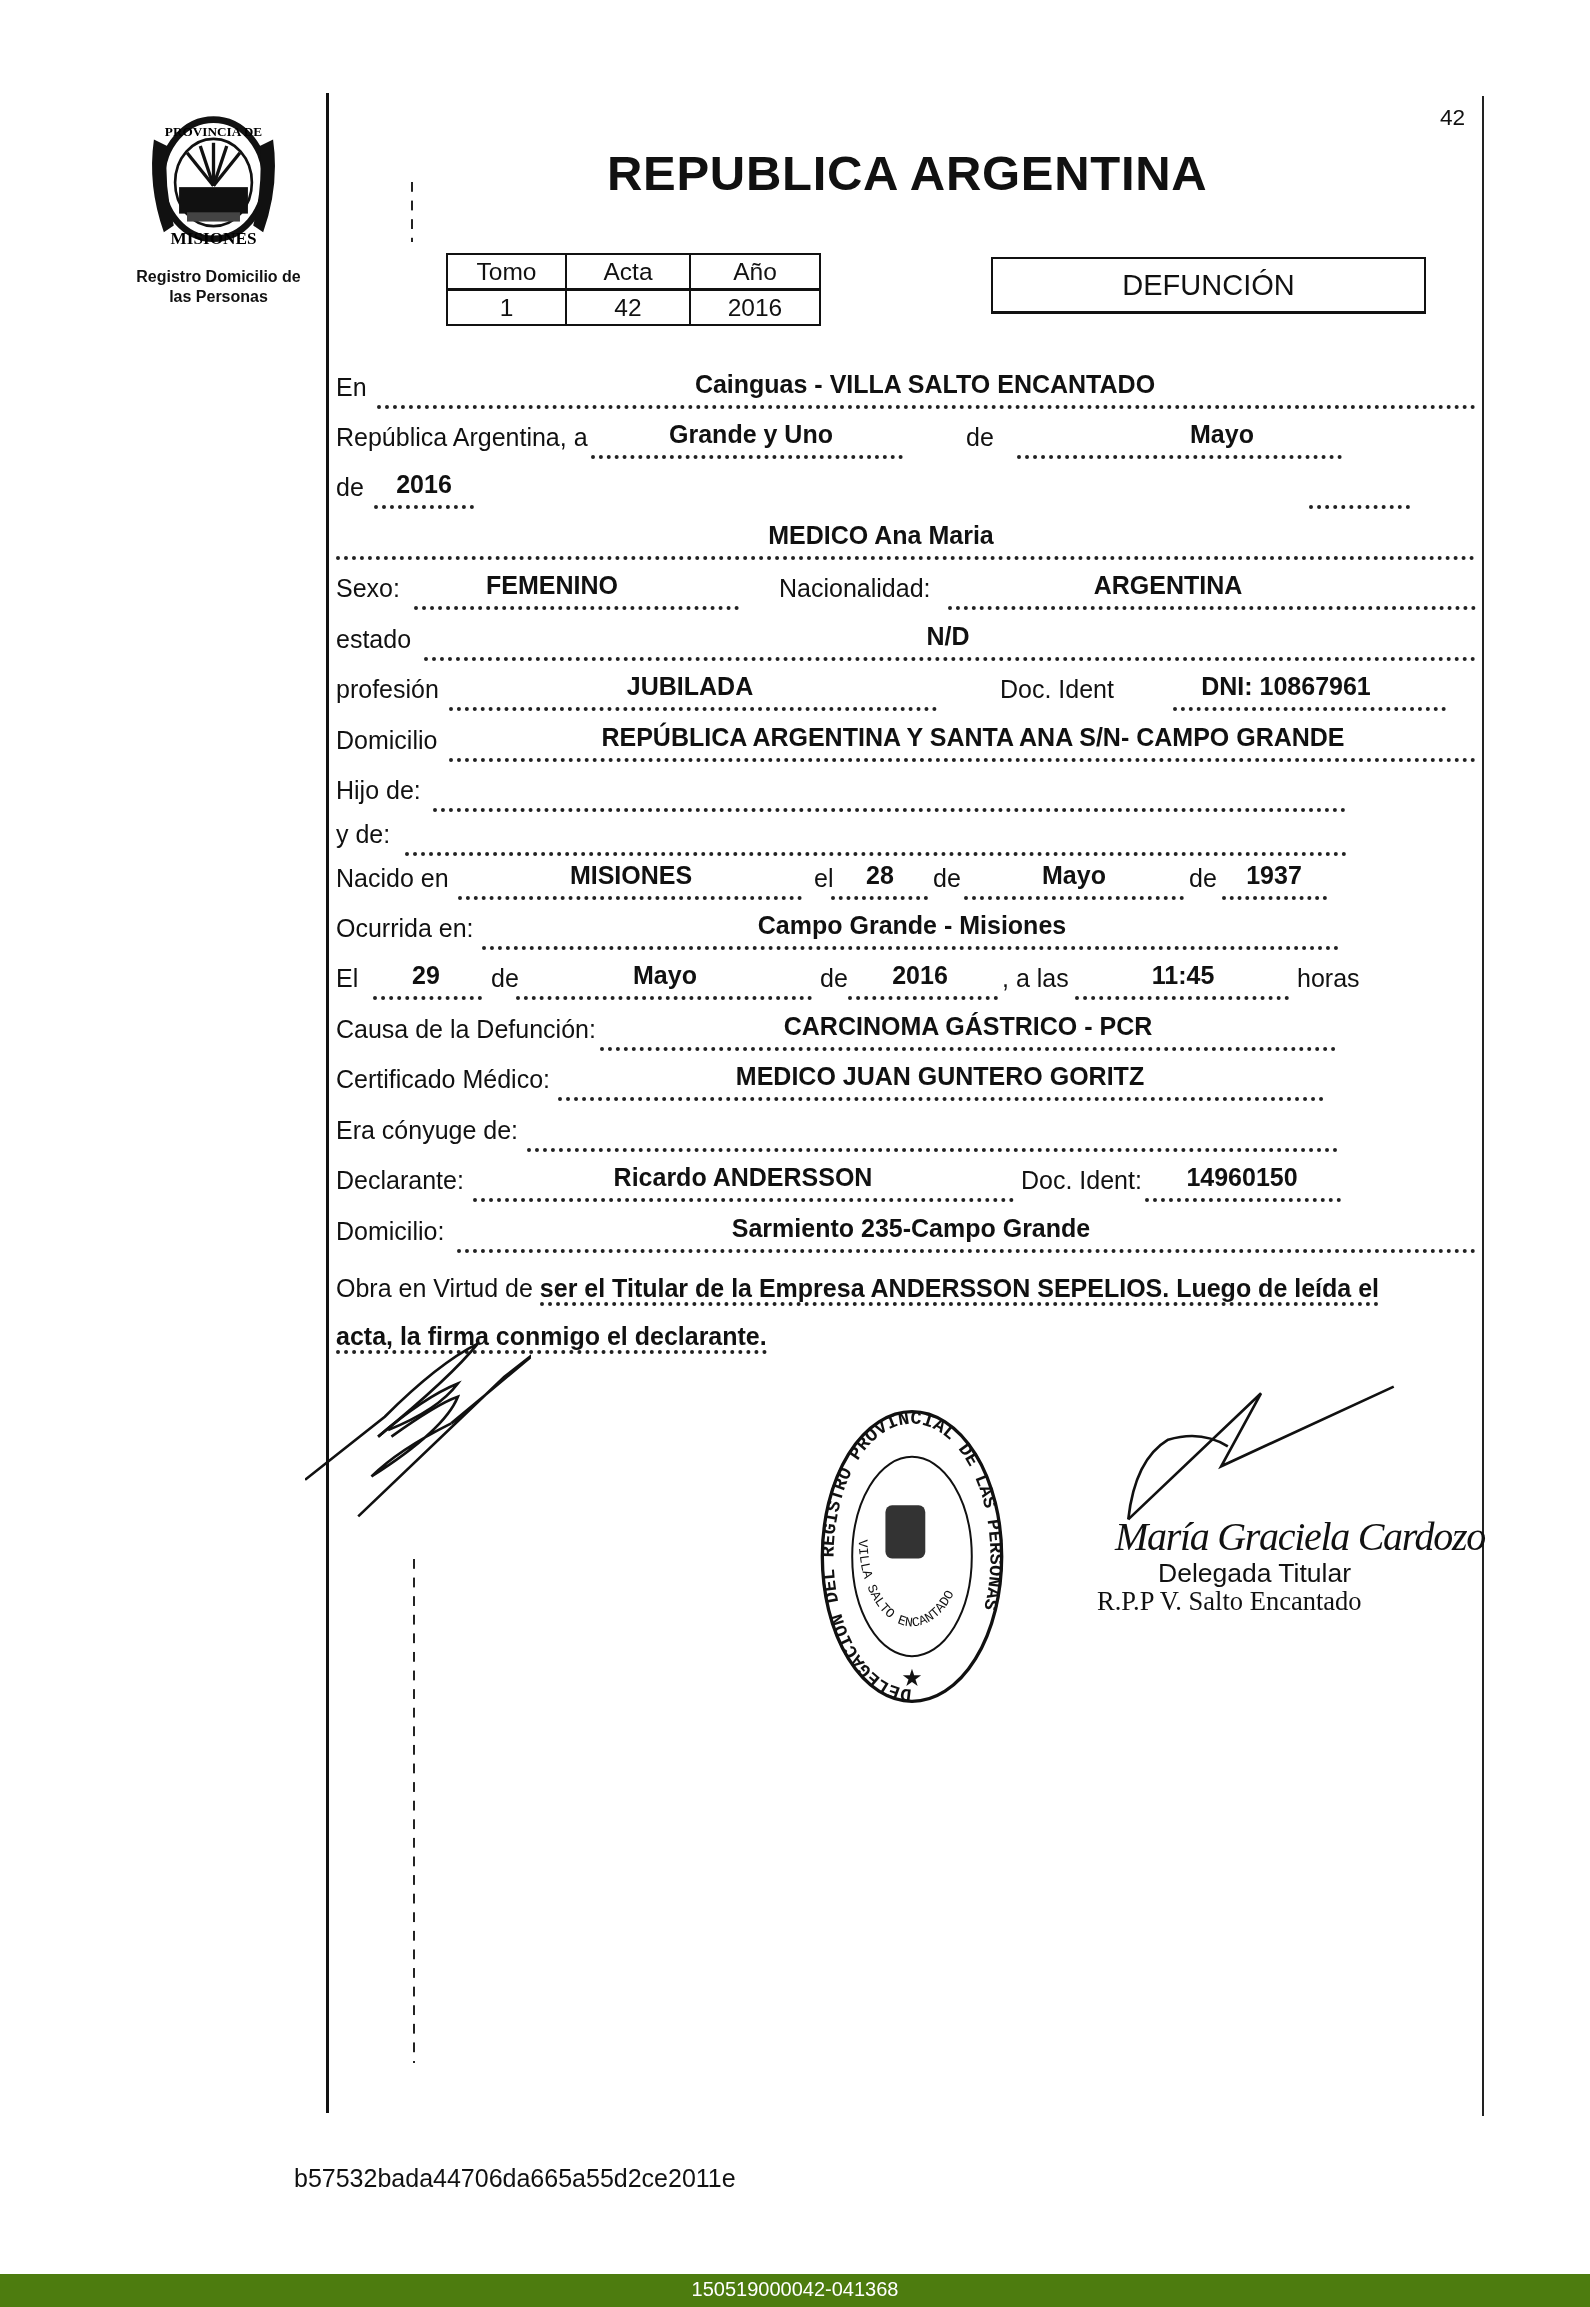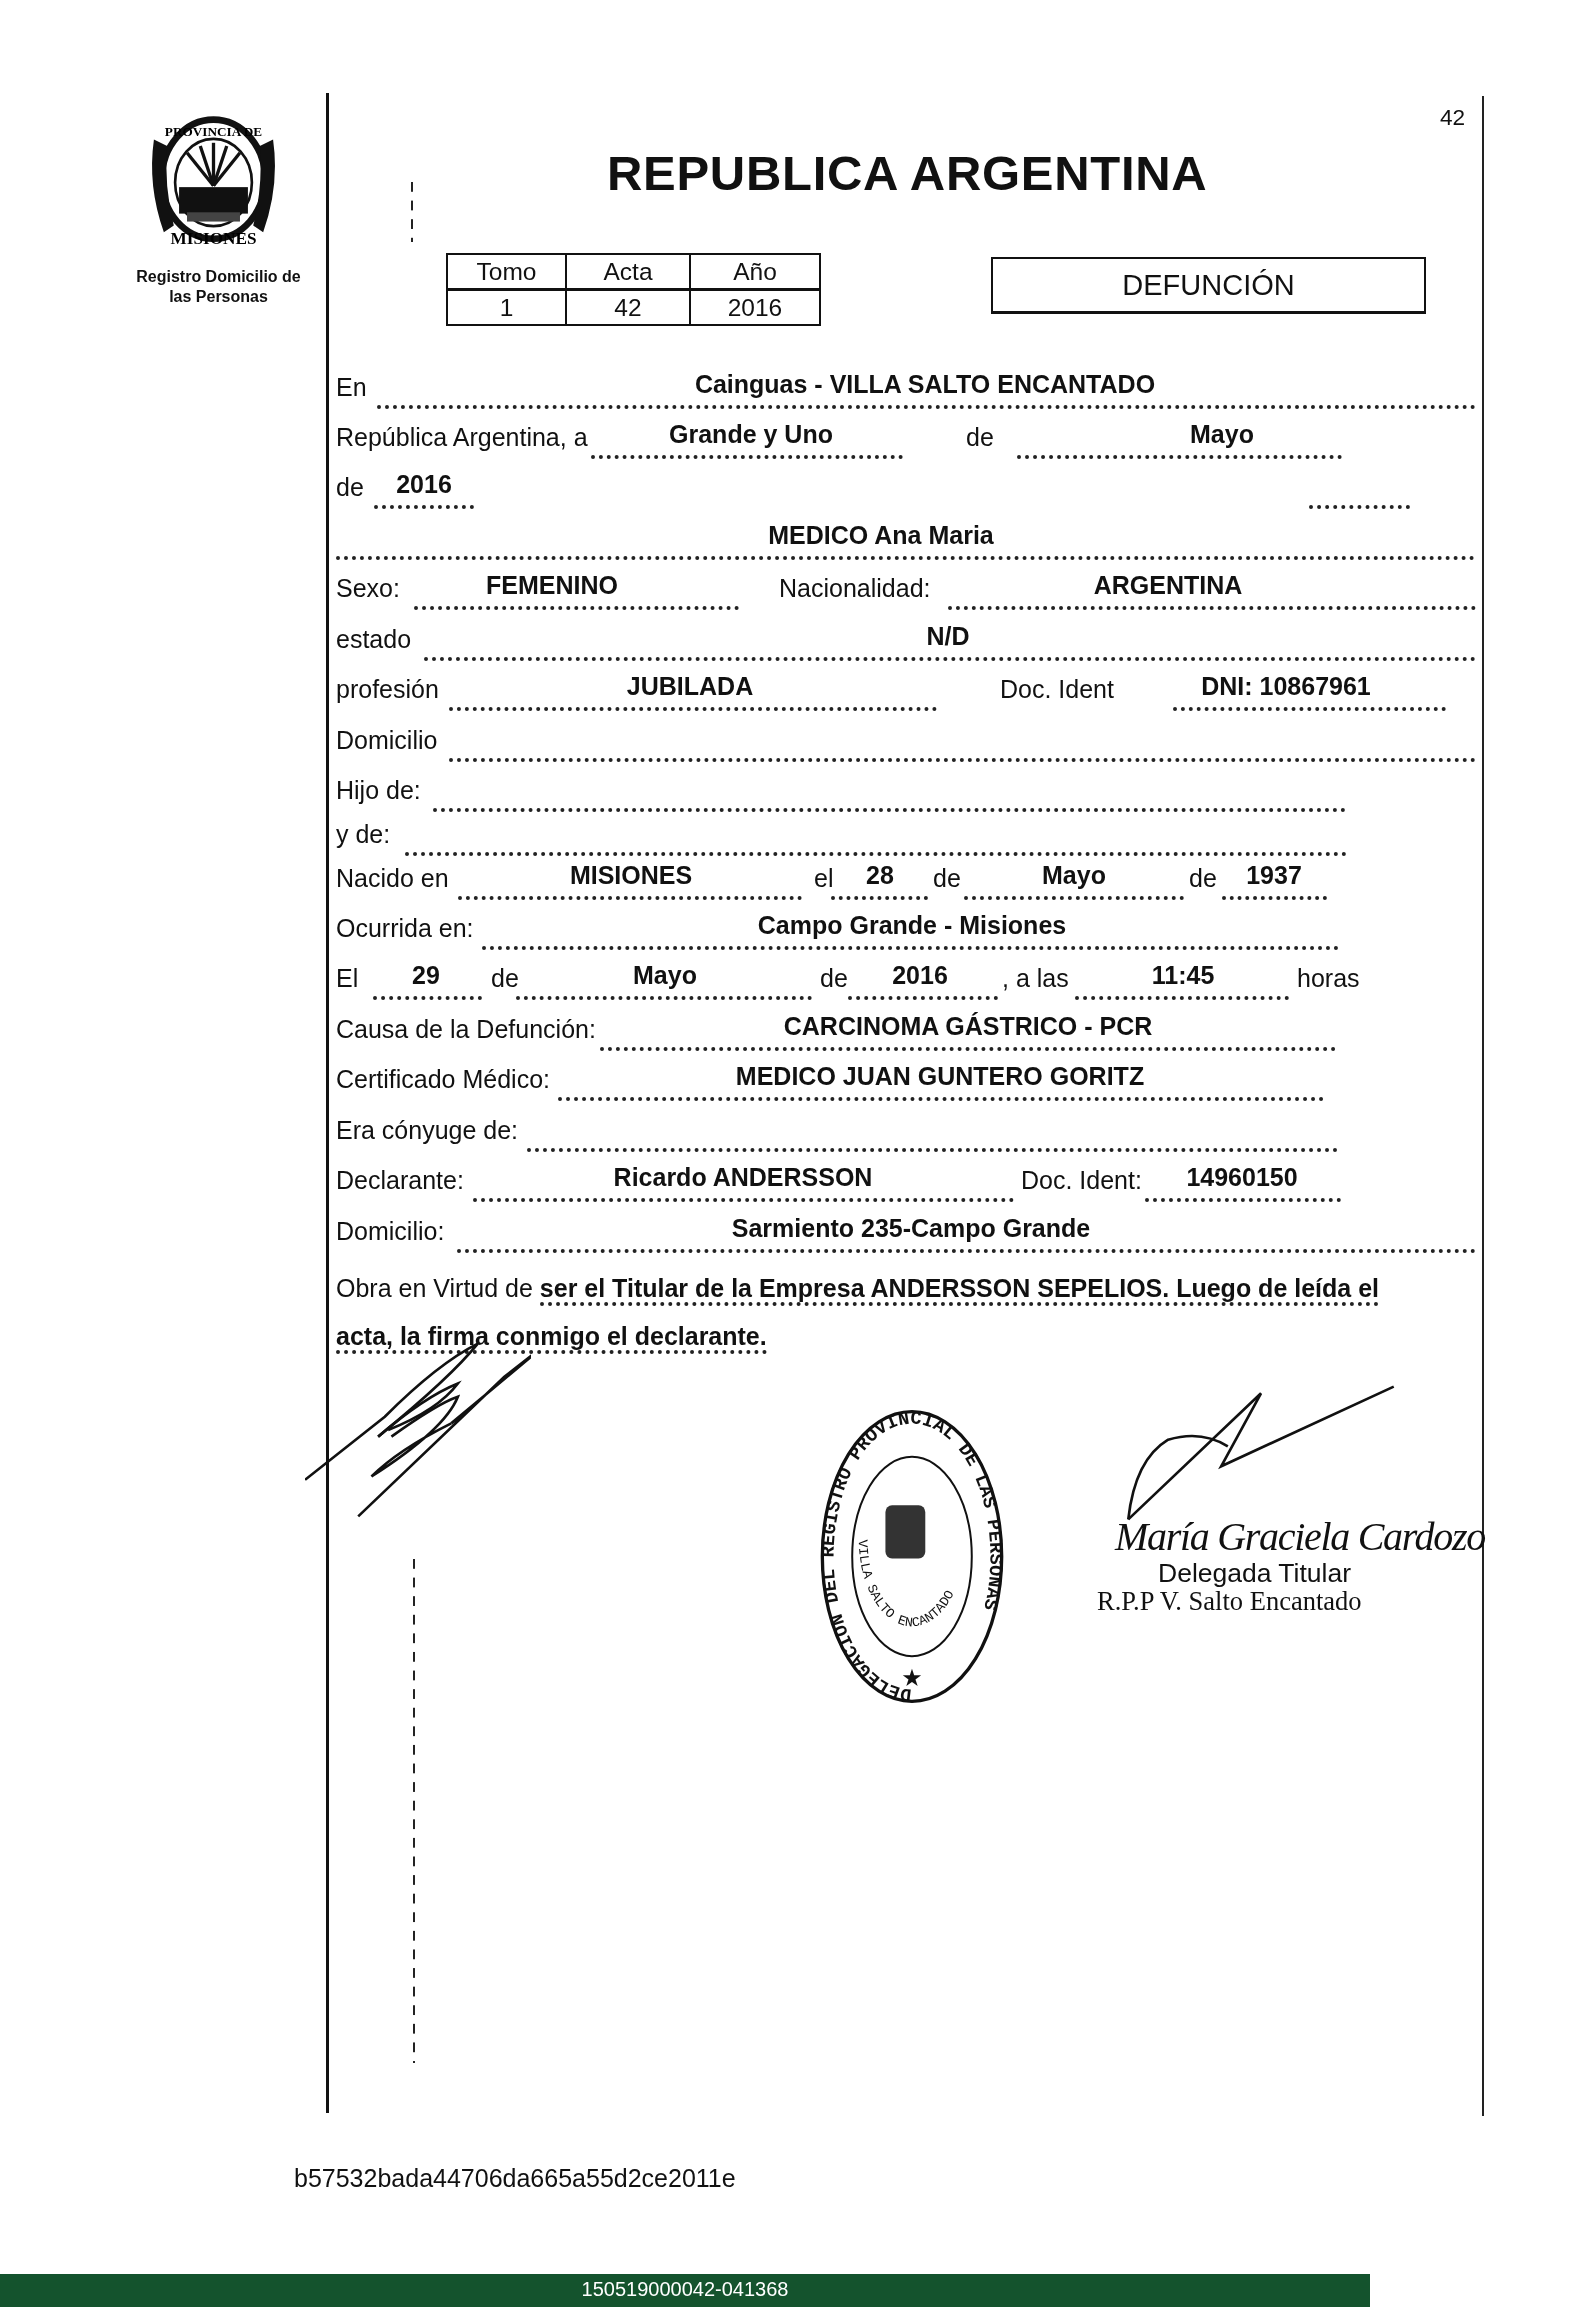--- a/index.html
+++ b/index.html
@@ -22,21 +22,21 @@
   .lbl { position:absolute; bottom:8px; white-space:nowrap; }
   .fill { position:absolute; bottom:1.3px; height:20px; border-bottom:4px dotted #222; }
   .val { position:absolute; bottom:10.6px; font-weight:bold; white-space:nowrap; text-align:center; transform:translateX(-50%); }
   .para { position:absolute; left:336px; top:1264px; width:1141px; font-size:25px; line-height:48px; }
   .para .u { font-weight:bold; border-bottom:4px dotted #222; }
   .seal { left:819px; top:1407px; width:186px; height:299px; }
   .sig-name { left:1115px; top:1513px; font-family:"Liberation Serif", serif; font-style:italic; font-size:40px; letter-spacing:-1.3px; }
   .sig-role { left:1158px; top:1558px; font-size:26.5px; }
   .sig-office { left:1097px; top:1586px; font-size:26.5px;font-family:Liberation Serif, serif; }
   .hash { left:294px; top:2164px; font-size:25px; }
-  .footer-bar { left:0; top:2274px; width:1370px; height:33px; background:#14532d; color:#fff; font-size:20px; text-align:center; line-height:30.5px; }
+  .footer-bar { left:0; top:2274px; width:1590px; height:33px; background:#4d7c0f; color:#fff; font-size:20px; text-align:center; line-height:30.5px; }
 </style>
 </head>
 <body>
 
 <div class="abs left-rule"></div>
 <div class="abs right-rule"></div>
 <div class="abs faint-rule" style="left:411px;top:182px;height:60px;"></div>
 <div class="abs faint-rule" style="left:413px;top:1559px;height:504px;"></div>
 
 <div class="abs coat">
@@ -130,20 +130,21 @@
   <span class="fill" style="left:113px;width:488px"></span>
   <span class="val" style="left:354px">JUBILADA</span>
   <span class="lbl" style="left:664px">Doc. Ident</span>
   <span class="fill" style="left:723px;width:273px;left:837px;width:273px"></span>
   <span class="val" style="left:950px">DNI: 10867961</span>
 </div>
 
 <div class="row" style="top:725px;">
   <span class="lbl" style="left:0">Domicilio</span>
   <span class="fill" style="left:113px;width:1027px"></span>
+  <span class="val" style="left:637px">REPÚBLICA ARGENTINA Y SANTA ANA S/N- CAMPO GRANDE</span>
 </div>
 
 <div class="row" style="top:775px;">
   <span class="lbl" style="left:0">Hijo de:</span>
   <span class="fill" style="left:97px;width:913px"></span>
 </div>
 
 <div class="row" style="top:819px;">
   <span class="lbl" style="left:0">y de:</span>
   <span class="fill" style="left:69px;width:942px"></span>

